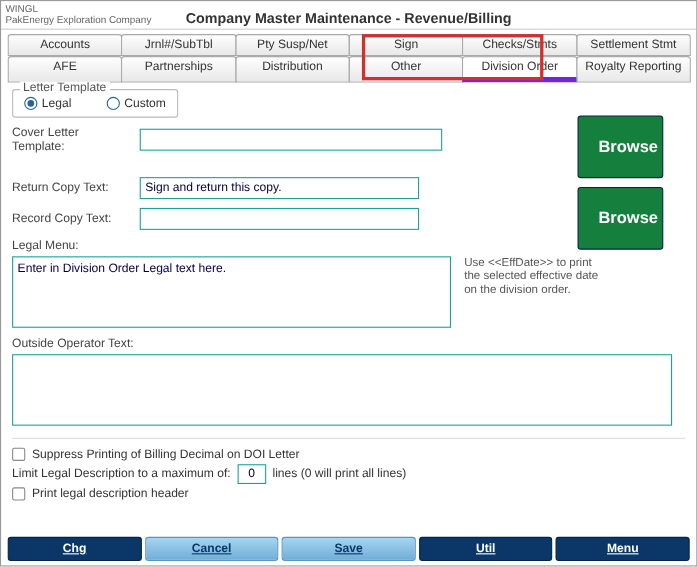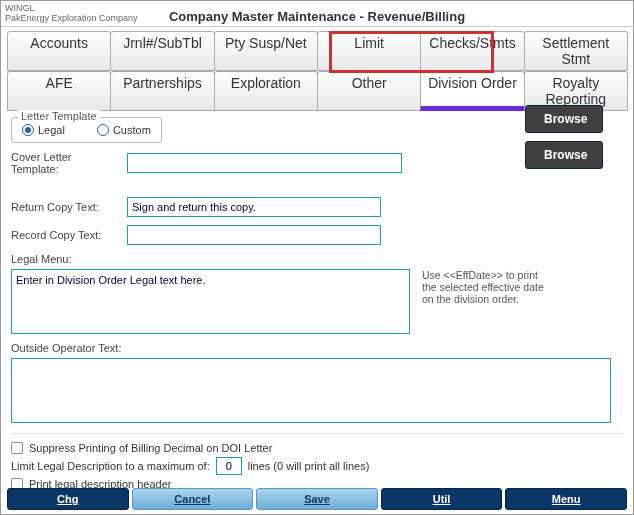--- a/index.html
+++ b/index.html
@@ -5,41 +5,41 @@
     * { box-sizing: border-box; margin: 0; padding: 0; font-family: Arial, sans-serif; }
     body { width: 634px; height: 515px; background: #fff; font-size: 11px; color: #333; border: 1px solid #999; position: relative; }
     
     .header { padding: 2px 4px; border-bottom: 1px solid #ccc; }
     .app-name { font-size: 9px; color: #666; }
     .company-name { font-size: 9px; color: #666; }
     .title { font-size: 13px; font-weight: bold; text-align: center; margin-top: -14px; }
     
     .tabs-area { margin: 4px 6px 0 6px; }
     .tab-row { display: flex; }
-    .tab { flex: 1; text-align: center; padding: 3px 4px; border: 1px solid #aaa; background: linear-gradient(#fefefe, #e8e8e8); font-size: 14px; color: #333; cursor: pointer; border-radius: 3px 3px 0 0; margin-right: -1px; }
+    .tab { flex: 1; text-align: center; padding: 3px 4px; border: 1px solid #aaa; background: linear-gradient(#fefefe, #e8e8e8); font-size: 11px; color: #333; cursor: pointer; border-radius: 3px 3px 0 0; margin-right: -1px; }
     .tab.active { background: #fff; border-bottom: 5px solid #6d28d9; font-weight: normal; }
     .highlight-box { border: 3px solid #d03030; position: absolute; pointer-events: none; }
     .highlight1 { top: 30px; left: 328px; width: 165px; height: 42px; }
     
     .content { padding: 4px 10px; }
     
     .fieldset { border: 1px solid #bbb; border-radius: 3px; padding: 6px 10px 6px 10px; margin: 2px 0 8px 0; display: inline-block; position: relative; }
     .fieldset .legend { position: absolute; top: -8px; left: 6px; background: #fff; padding: 0 3px; font-size: 11px; color: #555; }
     .radio-group { display: flex; gap: 32px; }
     .radio-item { display: flex; align-items: center; gap: 4px; cursor: pointer; }
     .radio { width: 12px; height: 12px; border: 1px solid #2a6496; border-radius: 50%; display: inline-block; position: relative; }
     .radio.checked::after { content: ''; width: 6px; height: 6px; background: #2a6496; border-radius: 50%; position: absolute; top: 2px; left: 2px; }
     
     .form-row { display: flex; align-items: center; margin-bottom: 8px; gap: 6px; }
     .form-label { width: 110px; text-align: left; color: #444; font-size: 11px; }
     .text-input { border: 1px solid #1aa39a; height: 20px; padding: 2px 4px; font-size: 11px; color: #004; }
     .text-input.w1 { width: 275px; }
     .text-input.w2 { width: 254px; }
     
-    .browse-btn { background: #404040; color: #fff; border: 1px solid #062448; padding: 6px 18px; font-size: 12px; border-radius: 3px; cursor: pointer; font-weight: bold; width: 78px; text-align: center; }
+    .browse-btn { background: #15803d; color: #fff; border: 1px solid #062448; padding: 19px 18px; font-size: 15px; border-radius: 3px; cursor: pointer; font-weight: bold; width: 78px; text-align: center; }
     .browse-area { position: absolute; right: 30px; top: 104px; display: flex; flex-direction: column; gap: 8px; }
     
     .section-label { color: #444; font-size: 11px; margin-bottom: 4px; }
     .textarea { border: 1px solid #1aa39a; width: 399px; height: 65px; padding: 4px; font-size: 11px; color: #004; resize: none; }
     .textarea2 { border: 1px solid #1aa39a; width: 600px; height: 65px; padding: 4px; font-size: 11px; resize: none; }
     
     .hint-text { font-size: 10.5px; color: #555; width: 130px; }
     
     .flex { display: flex; gap: 12px; align-items: flex-start; }
     
@@ -59,28 +59,28 @@
   <div class="app-name">WINGL</div>
   <div class="company-name">PakEnergy Exploration Company</div>
   <div class="title">Company Master Maintenance -    Revenue/Billing</div>
 </div>
 
 <div class="tabs-area">
   <div class="tab-row">
     <div class="tab">Accounts</div>
     <div class="tab">Jrnl#/SubTbl</div>
     <div class="tab">Pty Susp/Net</div>
-    <div class="tab">Limit</div>
+    <div class="tab">Sign</div>
     <div class="tab">Checks/Stmts</div>
     <div class="tab">Settlement Stmt</div>
   </div>
   <div class="tab-row">
     <div class="tab">AFE</div>
     <div class="tab">Partnerships</div>
-    <div class="tab">Exploration</div>
+    <div class="tab">Distribution</div>
     <div class="tab">Other</div>
     <div class="tab active">Division Order</div>
     <div class="tab">Royalty Reporting</div>
   </div>
 </div>
 
 <div class="highlight-box highlight1"></div>
 
 <div class="content">
   <div class="fieldset">

